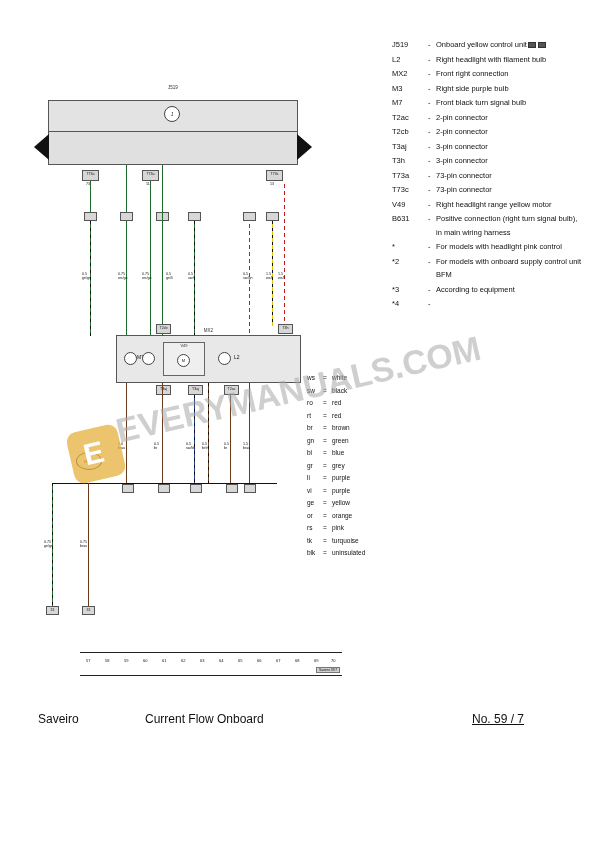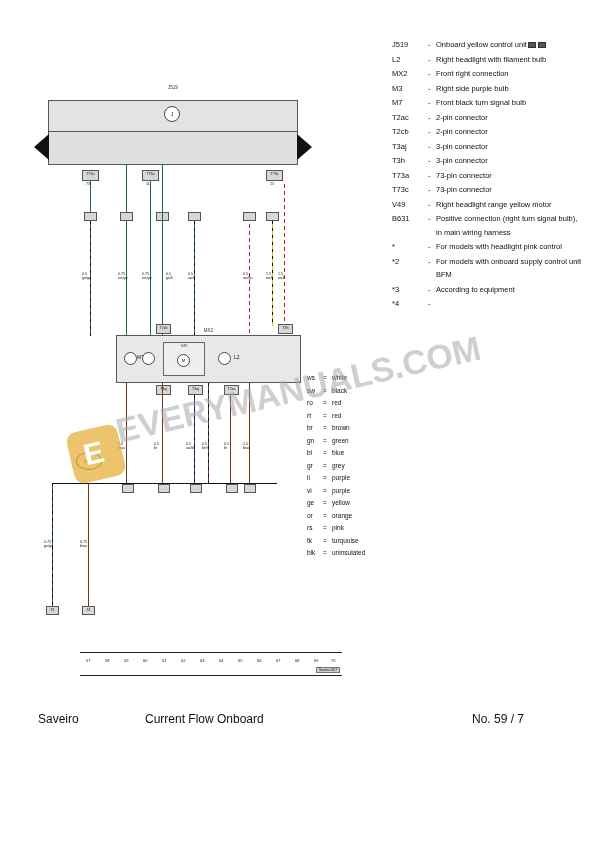--- a/index.html
+++ b/index.html
@@ -150,21 +150,21 @@
     border:1px solid #333; vertical-align:-1px; margin:0 1px;
   }
 
   
   .footer {
     position:absolute; left:0; top:712px; width:612px; height:20px;
     font-size:12px; color:#111;
   }
   .footer .f1 { position:absolute; left:38px; top:0; }
   .footer .f2 { position:absolute; left:145px; top:0; }
-  .footer .f3 { position:absolute; left:472px; top:0; }
+  .footer .f3 { position:absolute; left:472px; top:0;text-decoration:underline; }
 
   
   .wm {
     position:absolute; left:60px; top:330px; width:500px; height:230px;
     pointer-events:none;
   }
   .wm-text {
     position:absolute; left:52px; top:40px;
     font-size:34px; font-weight:bold; color:rgba(168,168,168,.55);
     transform: rotate(-13deg); white-space:nowrap;

